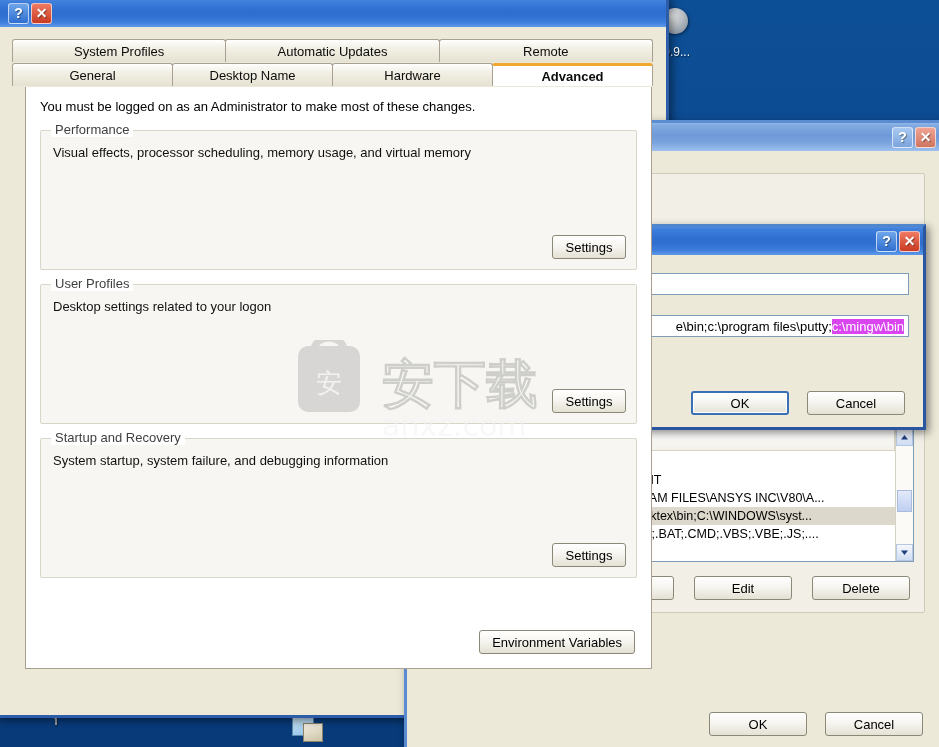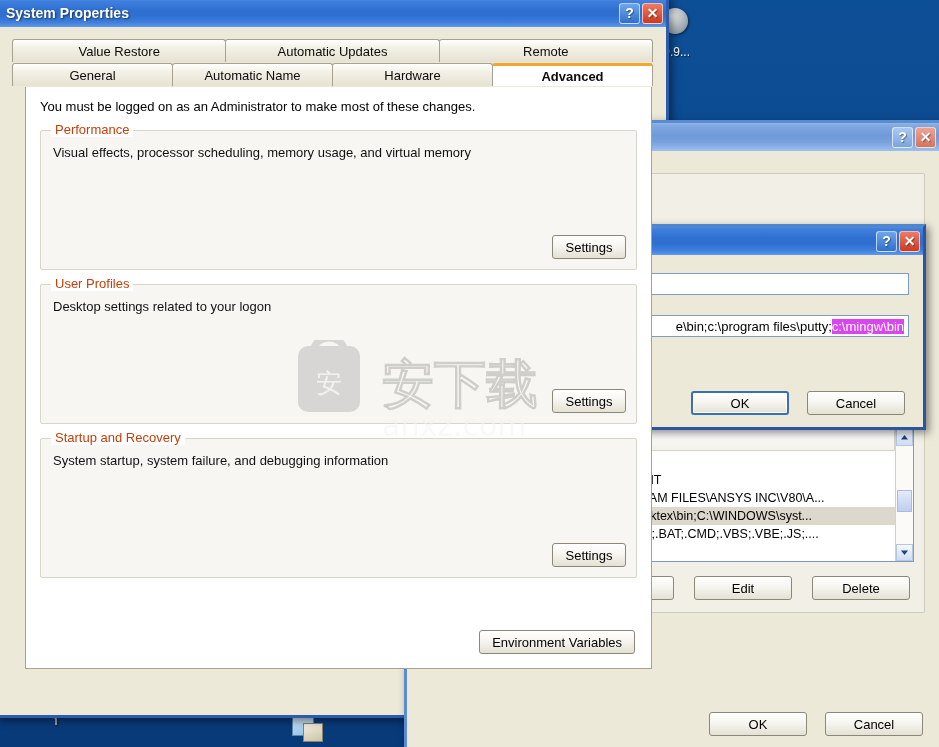--- a/index.html
+++ b/index.html
@@ -185,21 +185,21 @@
     border-radius: 2px;
     background: #f7f6f2;
     padding: 14px 12px 12px 12px;
   }
   .groupbox > .gb-title {
     position: absolute;
     top: -9px; left: 10px;
     background: #ffffff;
     padding: 0 4px;
     font-size: 13px;
-    color: #c2410c;
+    color: #404040;
   }
   .gb-line { font-size: 13px; color: #111; white-space: nowrap; }
 
   
   .btn {
     min-width: 74px;
     height: 24px;
     padding: 0 12px;
     font-size: 13px;
     font-family: "Liberation Sans", sans-serif;
@@ -348,45 +348,44 @@
       <span style="display:block;width:26px;height:26px;margin-left:12px;border-radius:50%;
                    background:radial-gradient(circle at 35% 30%,#f2f2f2,#9aa4ad 70%,#6d757c 100%);
                    box-shadow:1px 1px 3px rgba(0,0,0,.5);"></span>
     </span>
     <span style="display:block;margin-top:4px;margin-left:10px;font-size:12px;">.9.9...</span>
   </div>
 
   <div class="xp-window" id="win-sysprops" style="left:-5px; top:-4px; width:668px; height:716px;">
 
     <div class="titlebar">
-      <span class="tb-title">System Properties</span>
       <span class="tb-btn tb-help">?</span>
       <span class="tb-btn tb-close">✕</span>
     </div>
 
     <div class="win-body" style="height:calc(100% - 28px); display:flex; flex-direction:column;">
 
       <div class="tabstrip">
         <div class="tabrow top">
           <div class="tab">
-            <span>Value Restore</span>
+            <span>System Profiles</span>
           </div>
           <div class="tab">
             <span>Automatic Updates</span>
           </div>
           <div class="tab">
             <span>Remote</span>
           </div>
         </div>
         <div class="tabrow bottom">
           <div class="tab">
             <span>General</span>
           </div>
           <div class="tab">
-            <span>Automatic Name</span>
+            <span>Desktop Name</span>
           </div>
           <div class="tab">
             <span>Hardware</span>
           </div>
           <div class="tab active">
             <span>Advanced</span>
           </div>
         </div>
       </div>
 

